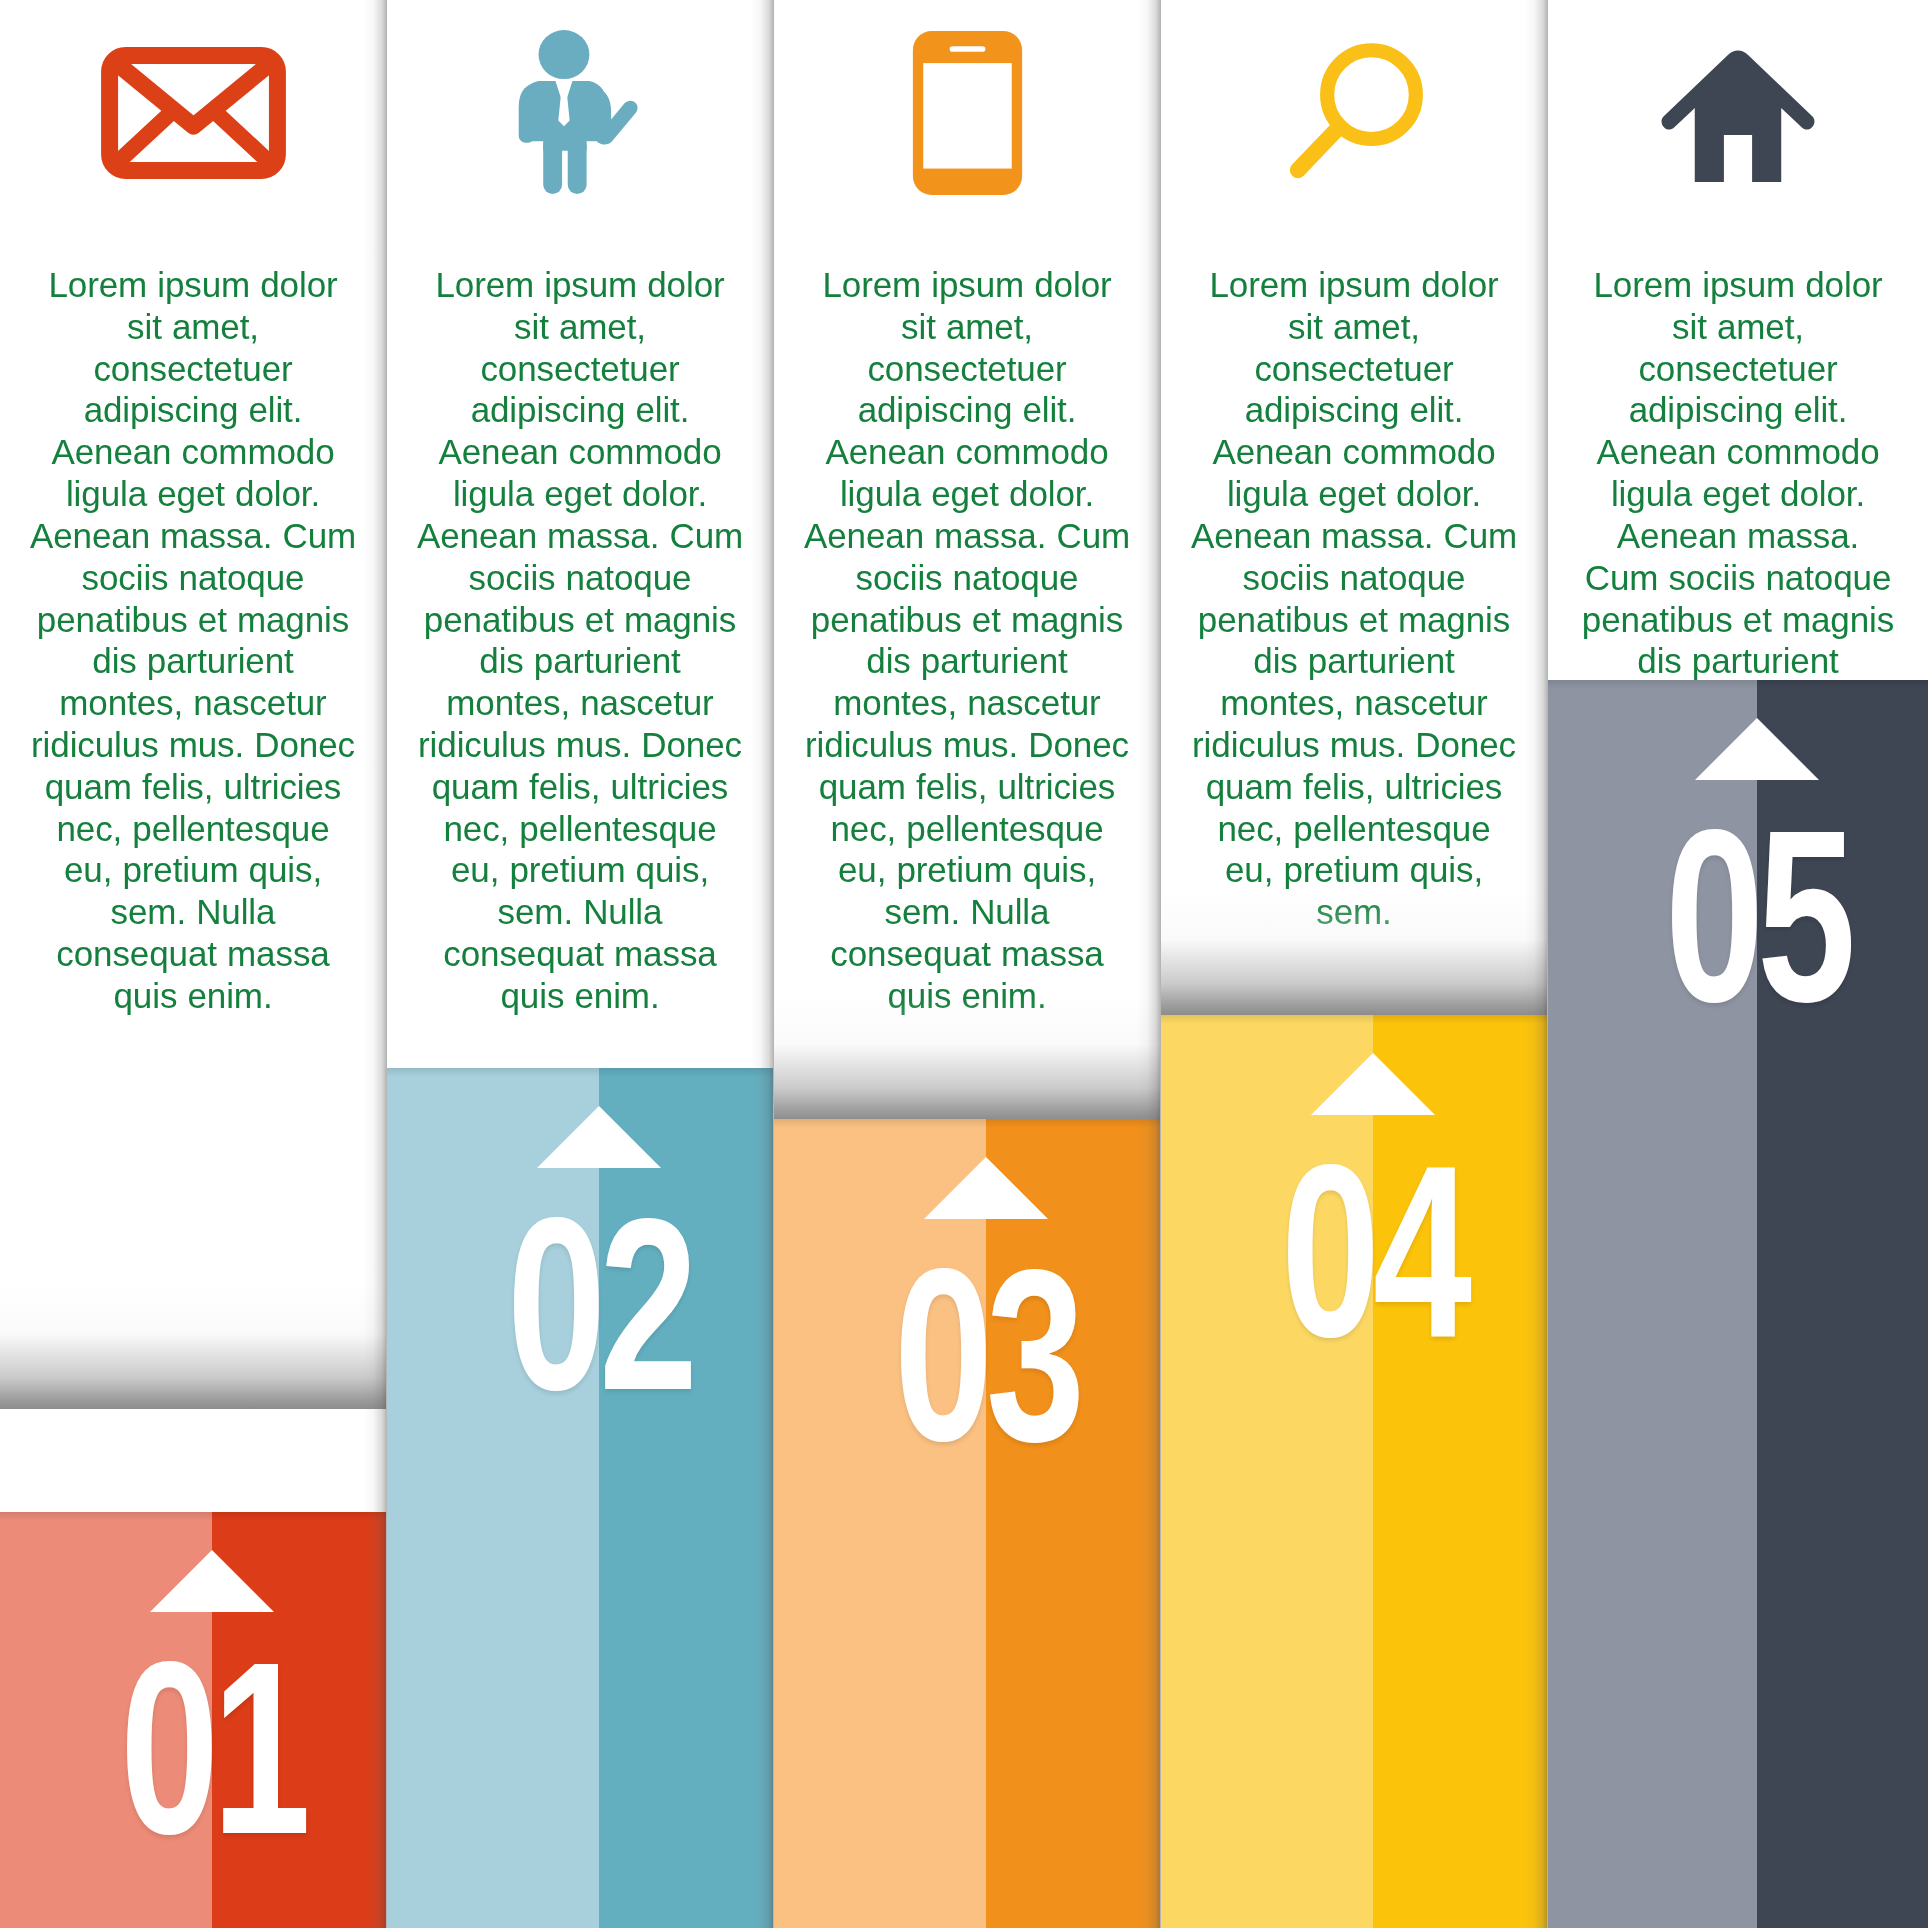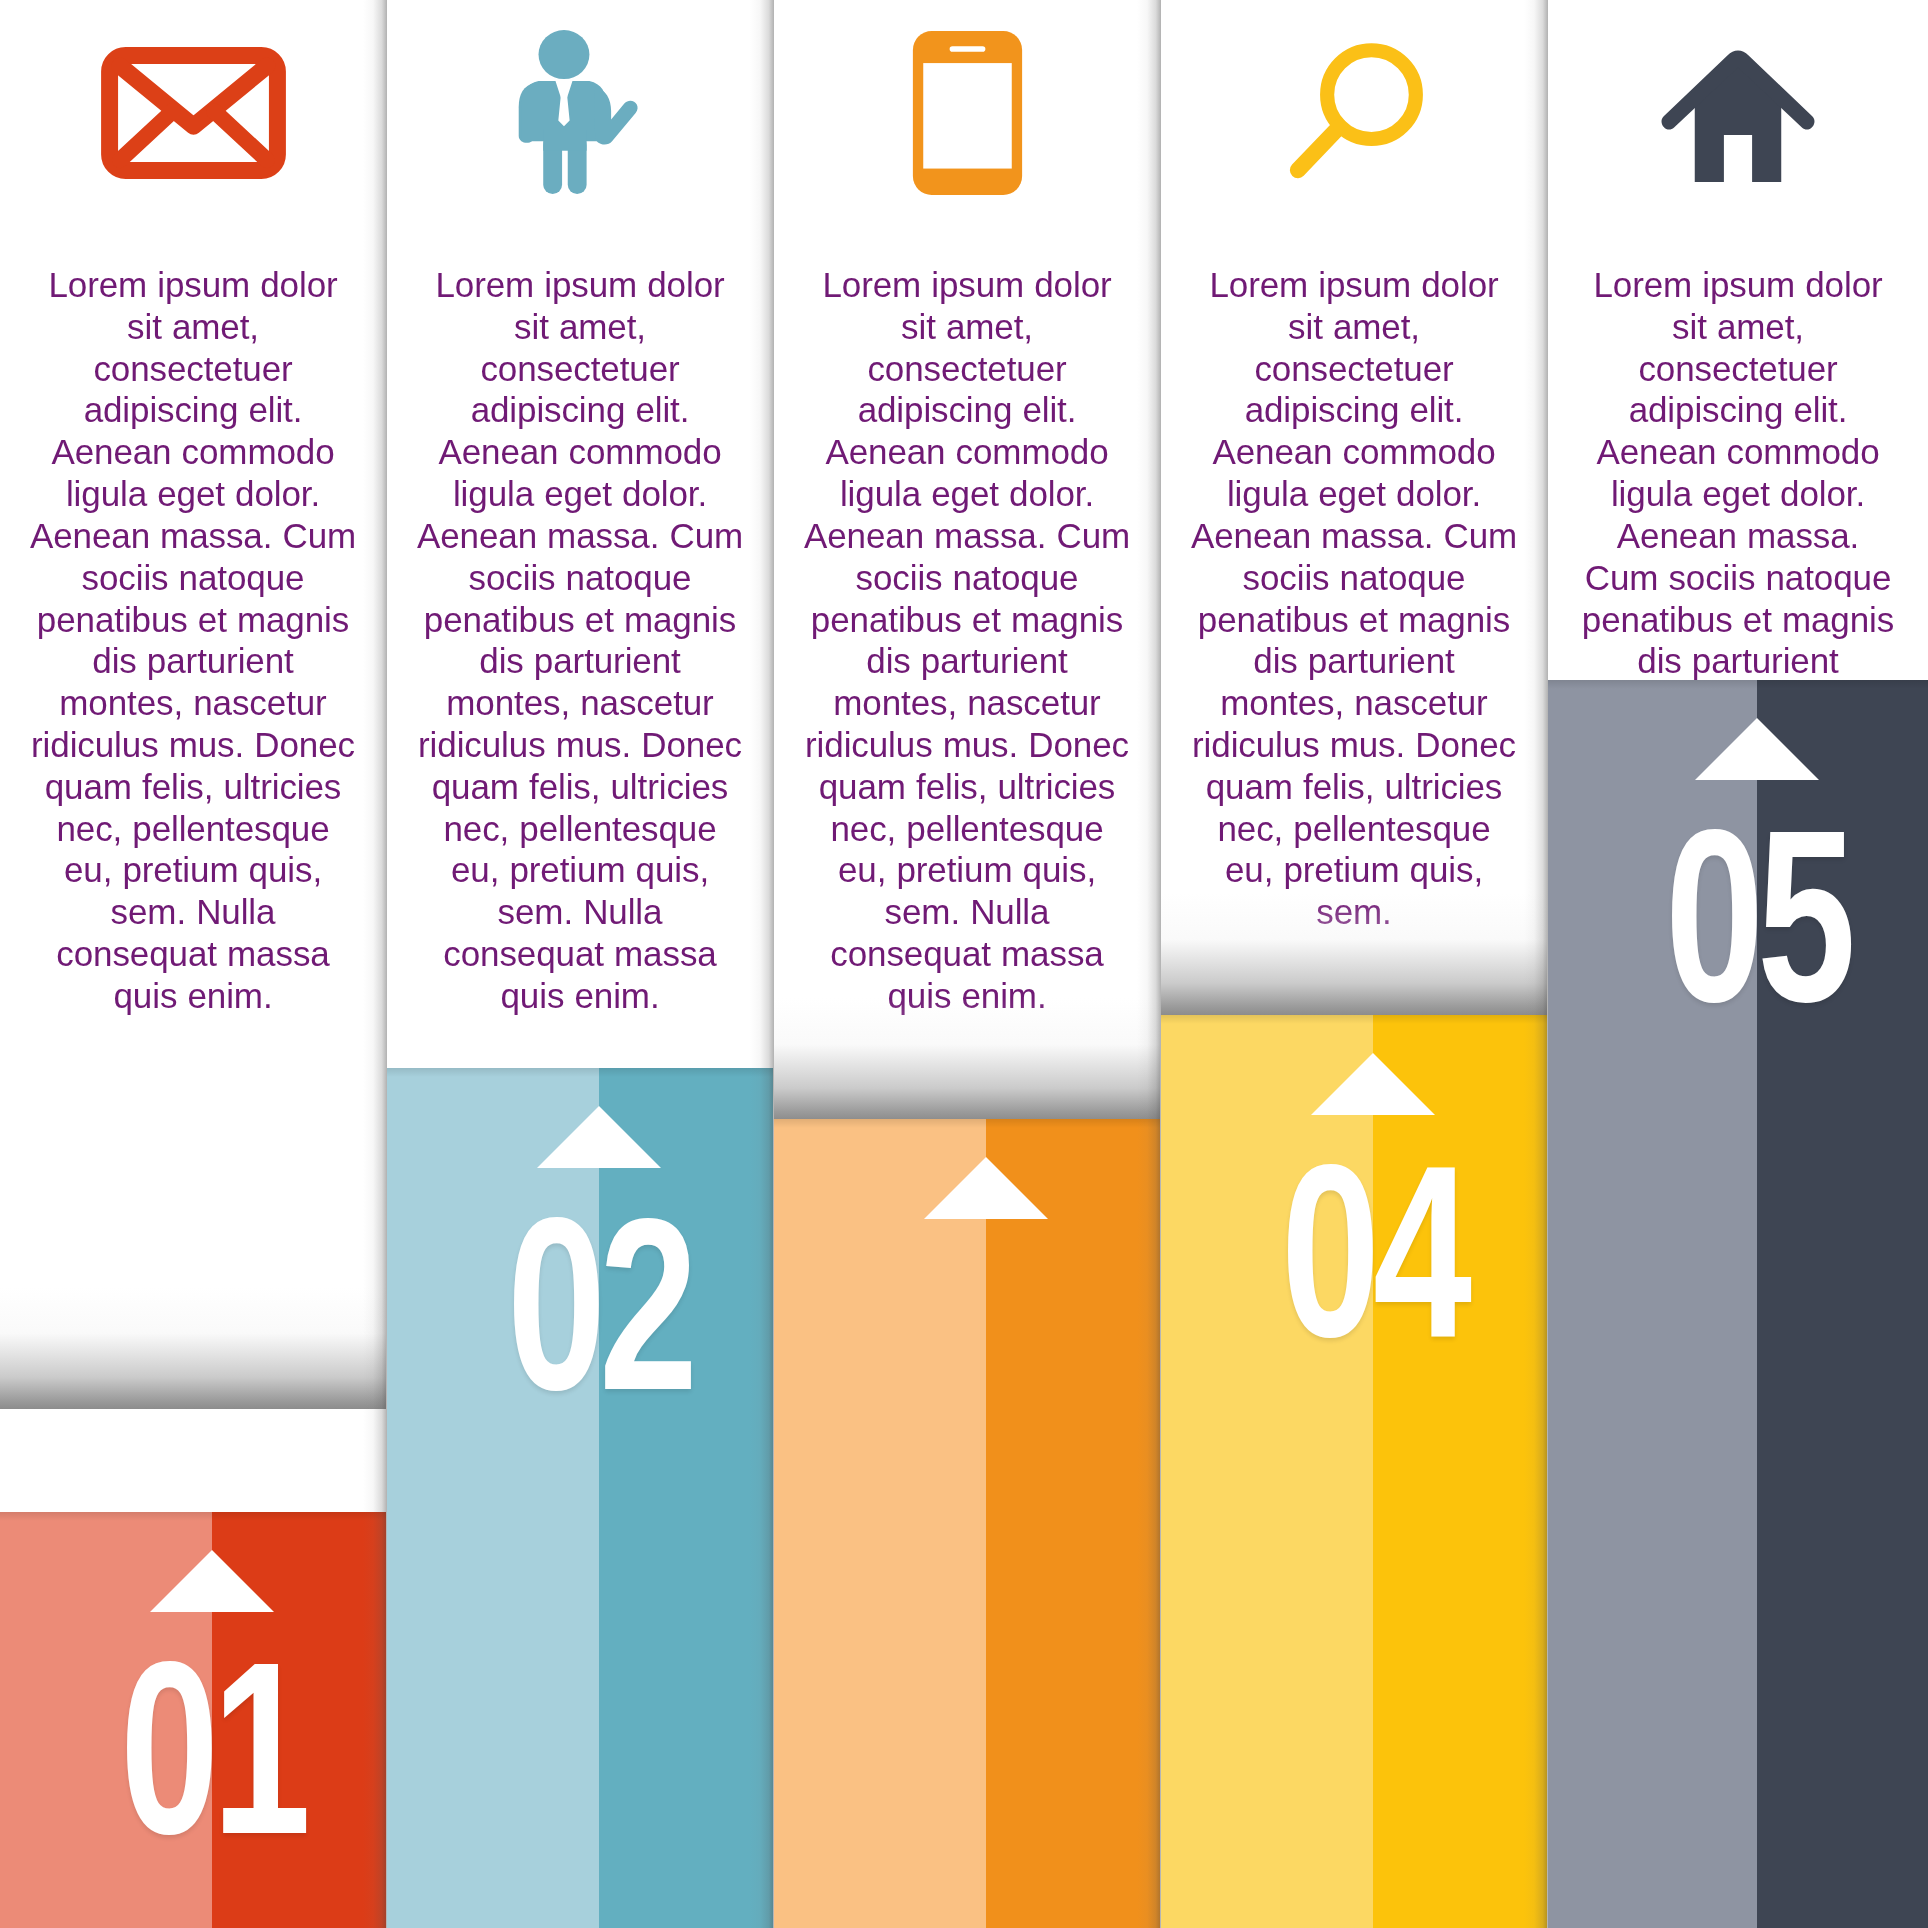--- a/index.html
+++ b/index.html
@@ -82,21 +82,21 @@
   
   .body-text {
     position:absolute;
     left:0;
     width:100%;
     padding:0 28px;
     top:264px;
     text-align:center;
     font-size:35px;
     line-height:1.195;
-    color:#701a75;
+    color:#15803d;
     font-weight:400;
     letter-spacing:-0.1px;
     word-spacing:0.5px;
   }
 
   
   .color-block {
     position:absolute;
     left:0;
     width:100%;
@@ -231,20 +231,23 @@
       </div>
       <div class="body-text">Lorem ipsum dolor sit amet, consectetuer adipiscing elit. Aenean commodo ligula eget dolor. Aenean massa. Cum sociis natoque penatibus et magnis dis parturient montes, nascetur ridiculus mus. Donec quam felis, ultricies nec, pellentesque eu, pretium quis, sem. Nulla consequat massa quis enim.</div>
       <div class="panel-fade"></div>
     </div>
 
     <div class="color-block" style="height:809px;">
       <div class="half-light" style="background:#FAC183;"></div>
       <div class="half-dark" style="background:#F1901B;"></div>
       <div class="block-top-sheen"></div>
       <div class="arrow" style="top:38px;"></div>
+      <div class="step-number" style="top:147px;">
+        <span>03</span>
+      </div>
     </div>
   </div>
 
   <div class="column col-3">
     <div class="col-shadow"></div>
 
     <div class="white-panel" style="height:1015px;">
       <div class="icon-wrap">
         <svg width="151" height="151" viewBox="0 0 160 160">
           <circle cx="98" cy="60" r="47" fill="none" stroke="#FBC017" stroke-width="15"></circle>

